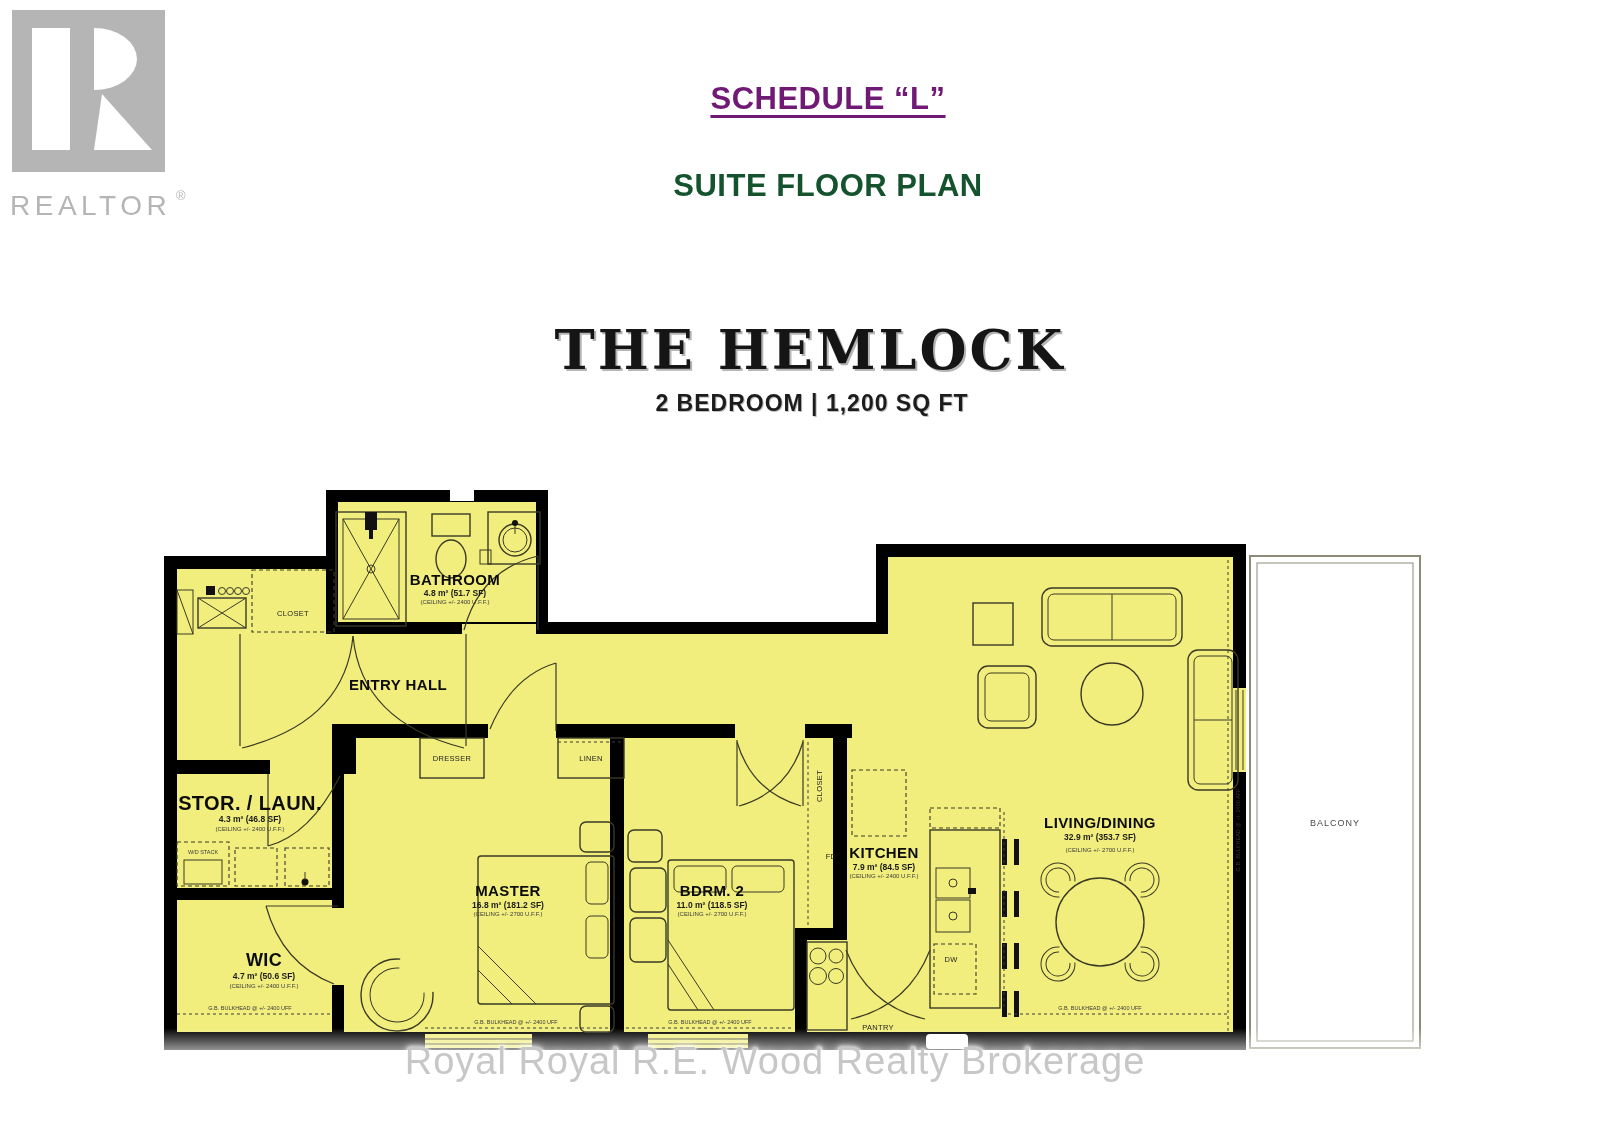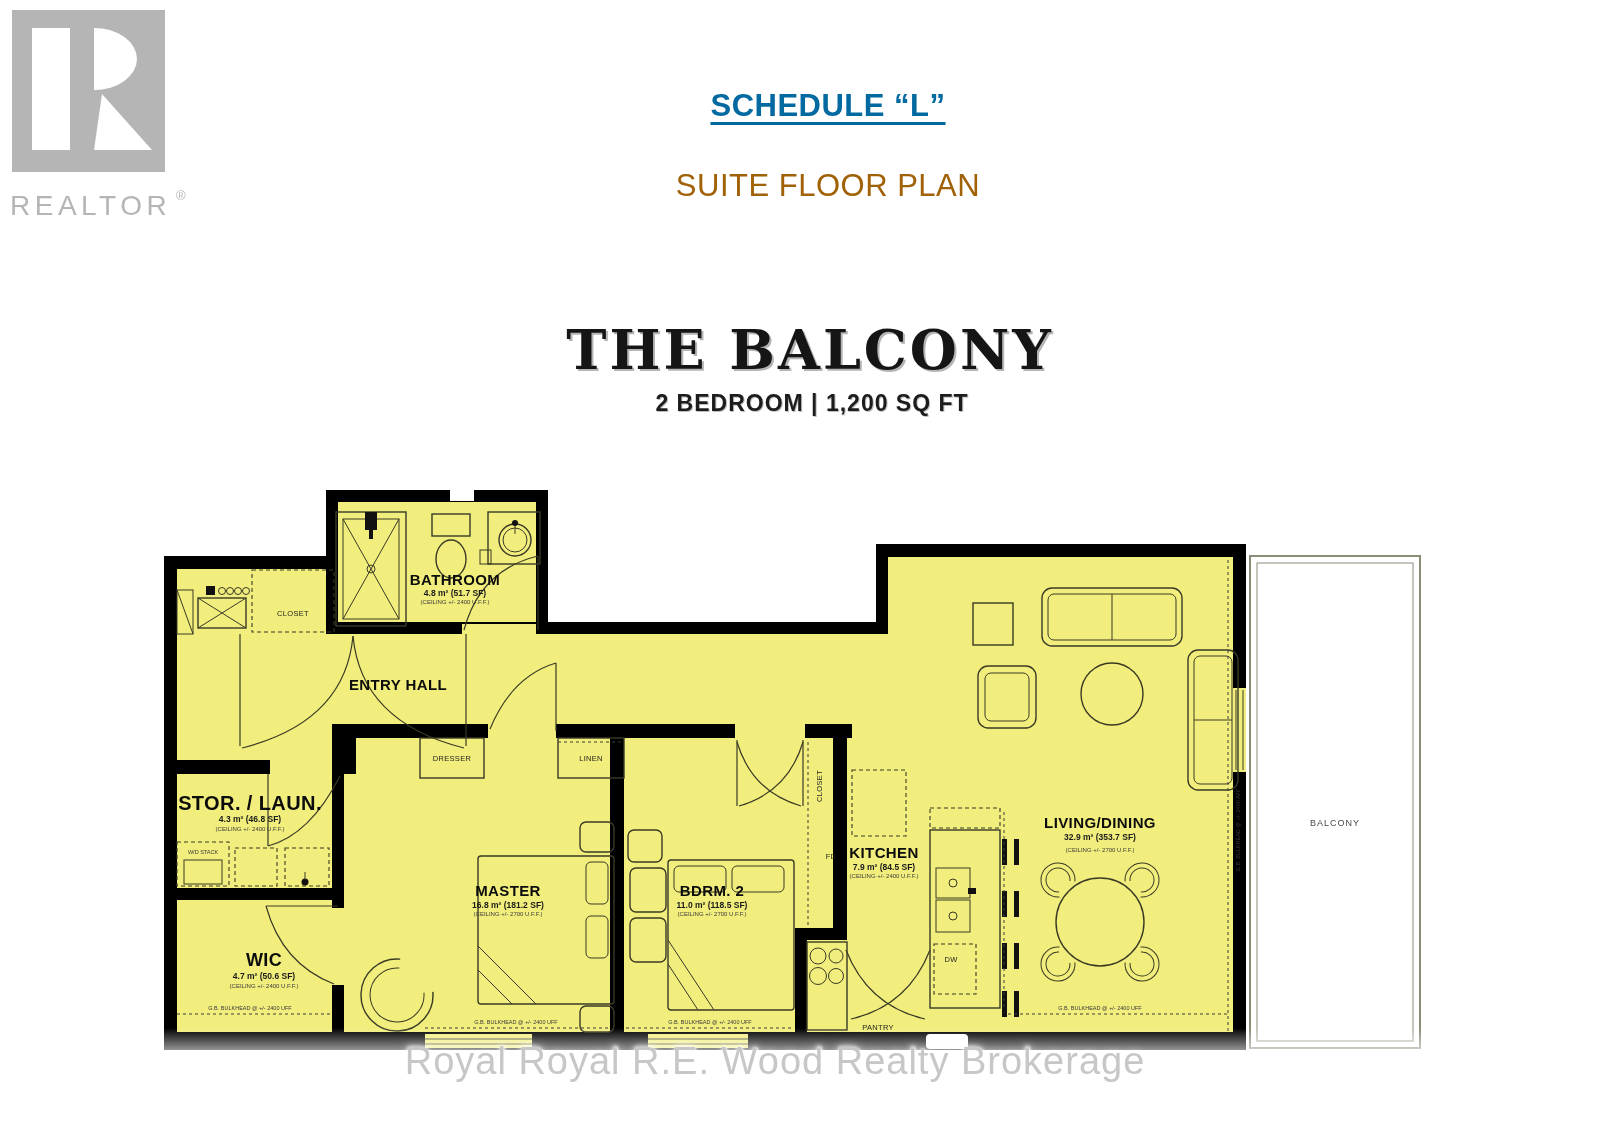--- a/index.html
+++ b/index.html
@@ -1,25 +1,25 @@
 <!DOCTYPE html>
 <html><head>
 <meta charset="utf-8">
 <style>
   html,body{margin:0;padding:0}
   body{width:1600px;height:1136px;position:relative;background:#ffffff;
        font-family:"Liberation Sans",sans-serif;overflow:hidden}
   .abs{position:absolute}
 
   
-  .sched-title{top:88px;left:828px;transform:translateX(-50%);
-    font-size:31px;font-weight:bold;color:#0369a1;letter-spacing:.5px;
+  .sched-title{top:81px;left:828px;transform:translateX(-50%);
+    font-size:31px;font-weight:bold;color:#701a75;letter-spacing:.5px;
     text-decoration:underline;text-underline-offset:6px;text-decoration-thickness:3px;white-space:nowrap}
   .plan-title{top:168px;left:828px;transform:translateX(-50%);
-    font-size:31px;font-weight:normal;color:#a16207;letter-spacing:.5px;white-space:nowrap}
+    font-size:31px;font-weight:bold;color:#14532d;letter-spacing:.5px;white-space:nowrap}
   .suite-name{top:318px;left:810px;transform:translateX(-50%);
     font-family:"DejaVu Serif","Liberation Serif",serif;font-size:54px;font-weight:bold;
     color:#151515;letter-spacing:3px;text-shadow:2px 2px 0 #b5b5b5;white-space:nowrap}
   .suite-spec{top:390px;left:812px;transform:translateX(-50%);
     font-family:Liberation Sans, sans-serif;font-size:23px;font-weight:bold;
     color:#1c1c1c;letter-spacing:1px;text-shadow:1px 1px 0 #c0c0c0;white-space:nowrap}
 
   
   #realtor-logo{left:10px;top:10px}
 
@@ -61,21 +61,21 @@
     <rect x="22" y="18" width="38" height="122"></rect>
     <path d="M84,18 A43 31 0 0 1 84,80 Z"></path>
     <polygon points="92,84 142,140 84,140"></polygon>
   </g>
   <text x="0" y="205" font-size="28" letter-spacing="4.5" fill="#b5b5b5">REALTOR</text>
   <text x="166" y="190" font-size="13" fill="#b5b5b5">®</text>
 </svg>
 
 <div class="abs sched-title">SCHEDULE “L”</div>
 <div class="abs plan-title">SUITE FLOOR PLAN</div>
-<div class="abs suite-name">THE BALCONY</div>
+<div class="abs suite-name">THE HEMLOCK</div>
 <div class="abs suite-spec">2 BEDROOM  |  1,200 SQ FT</div>
 
 <svg id="plan-svg" width="1600" height="1136" viewBox="0 0 1600 1136">
 
   <path d="M164,556 L326,556 L326,490 L548,490 L548,622 L888,622 L888,544 L1246,544 L1246,1050 L164,1050 Z" fill="#f1ee7d"></path>
 
   <g>
     <rect class="balcony-line" x="1250" y="556" width="170" height="492"></rect>
     <rect class="balcony-line2" x="1257" y="563" width="156" height="478"></rect>
     <text class="balclabel" x="1335" y="826" text-anchor="middle">BALCONY</text>

